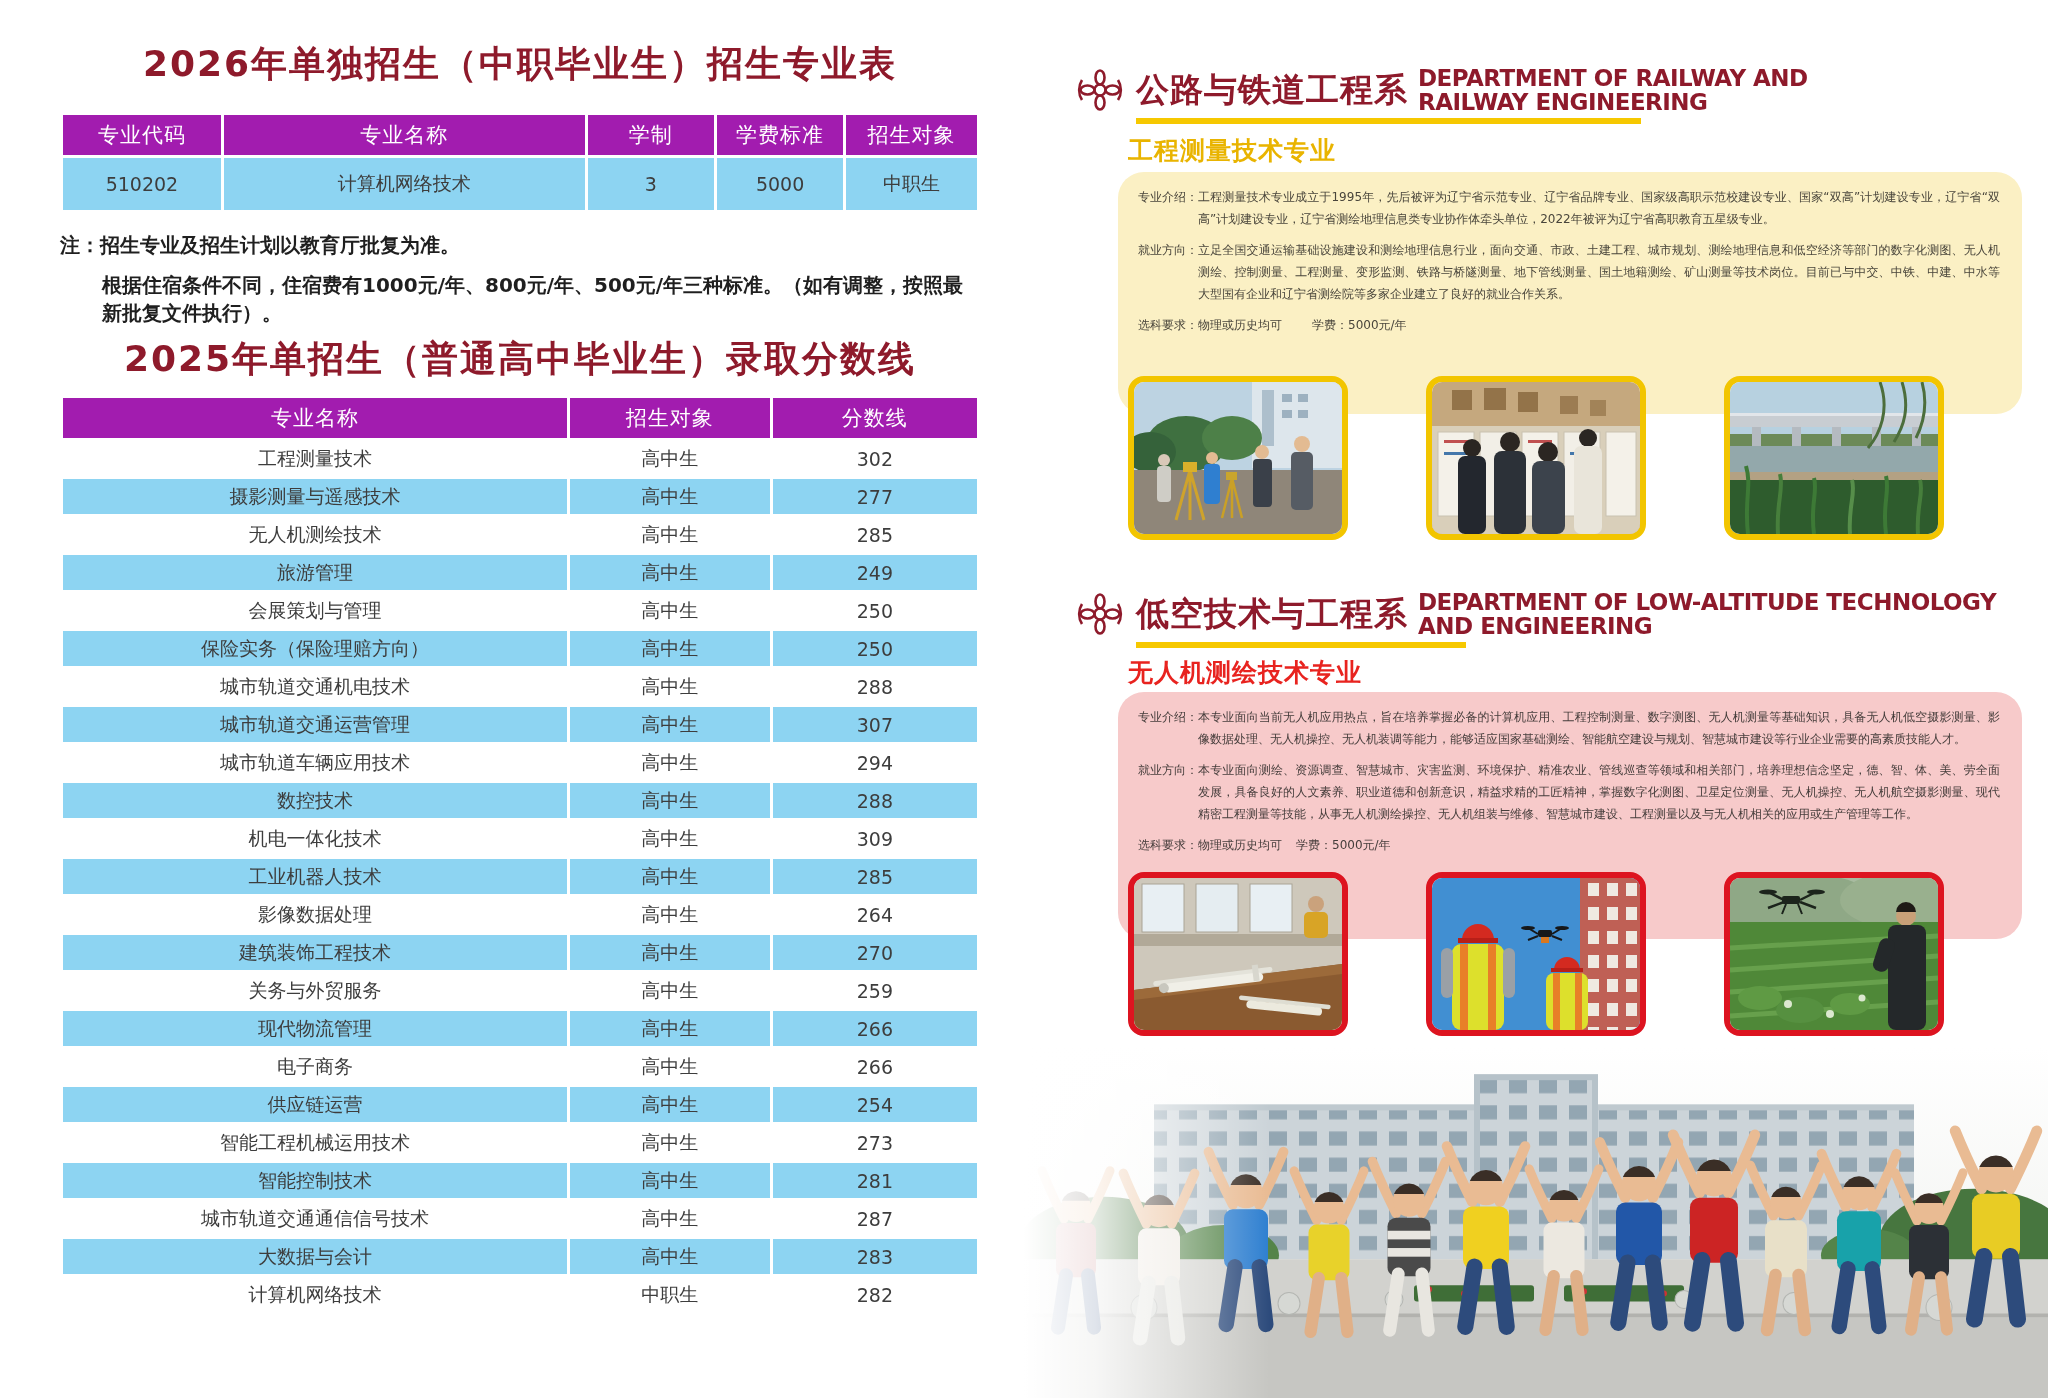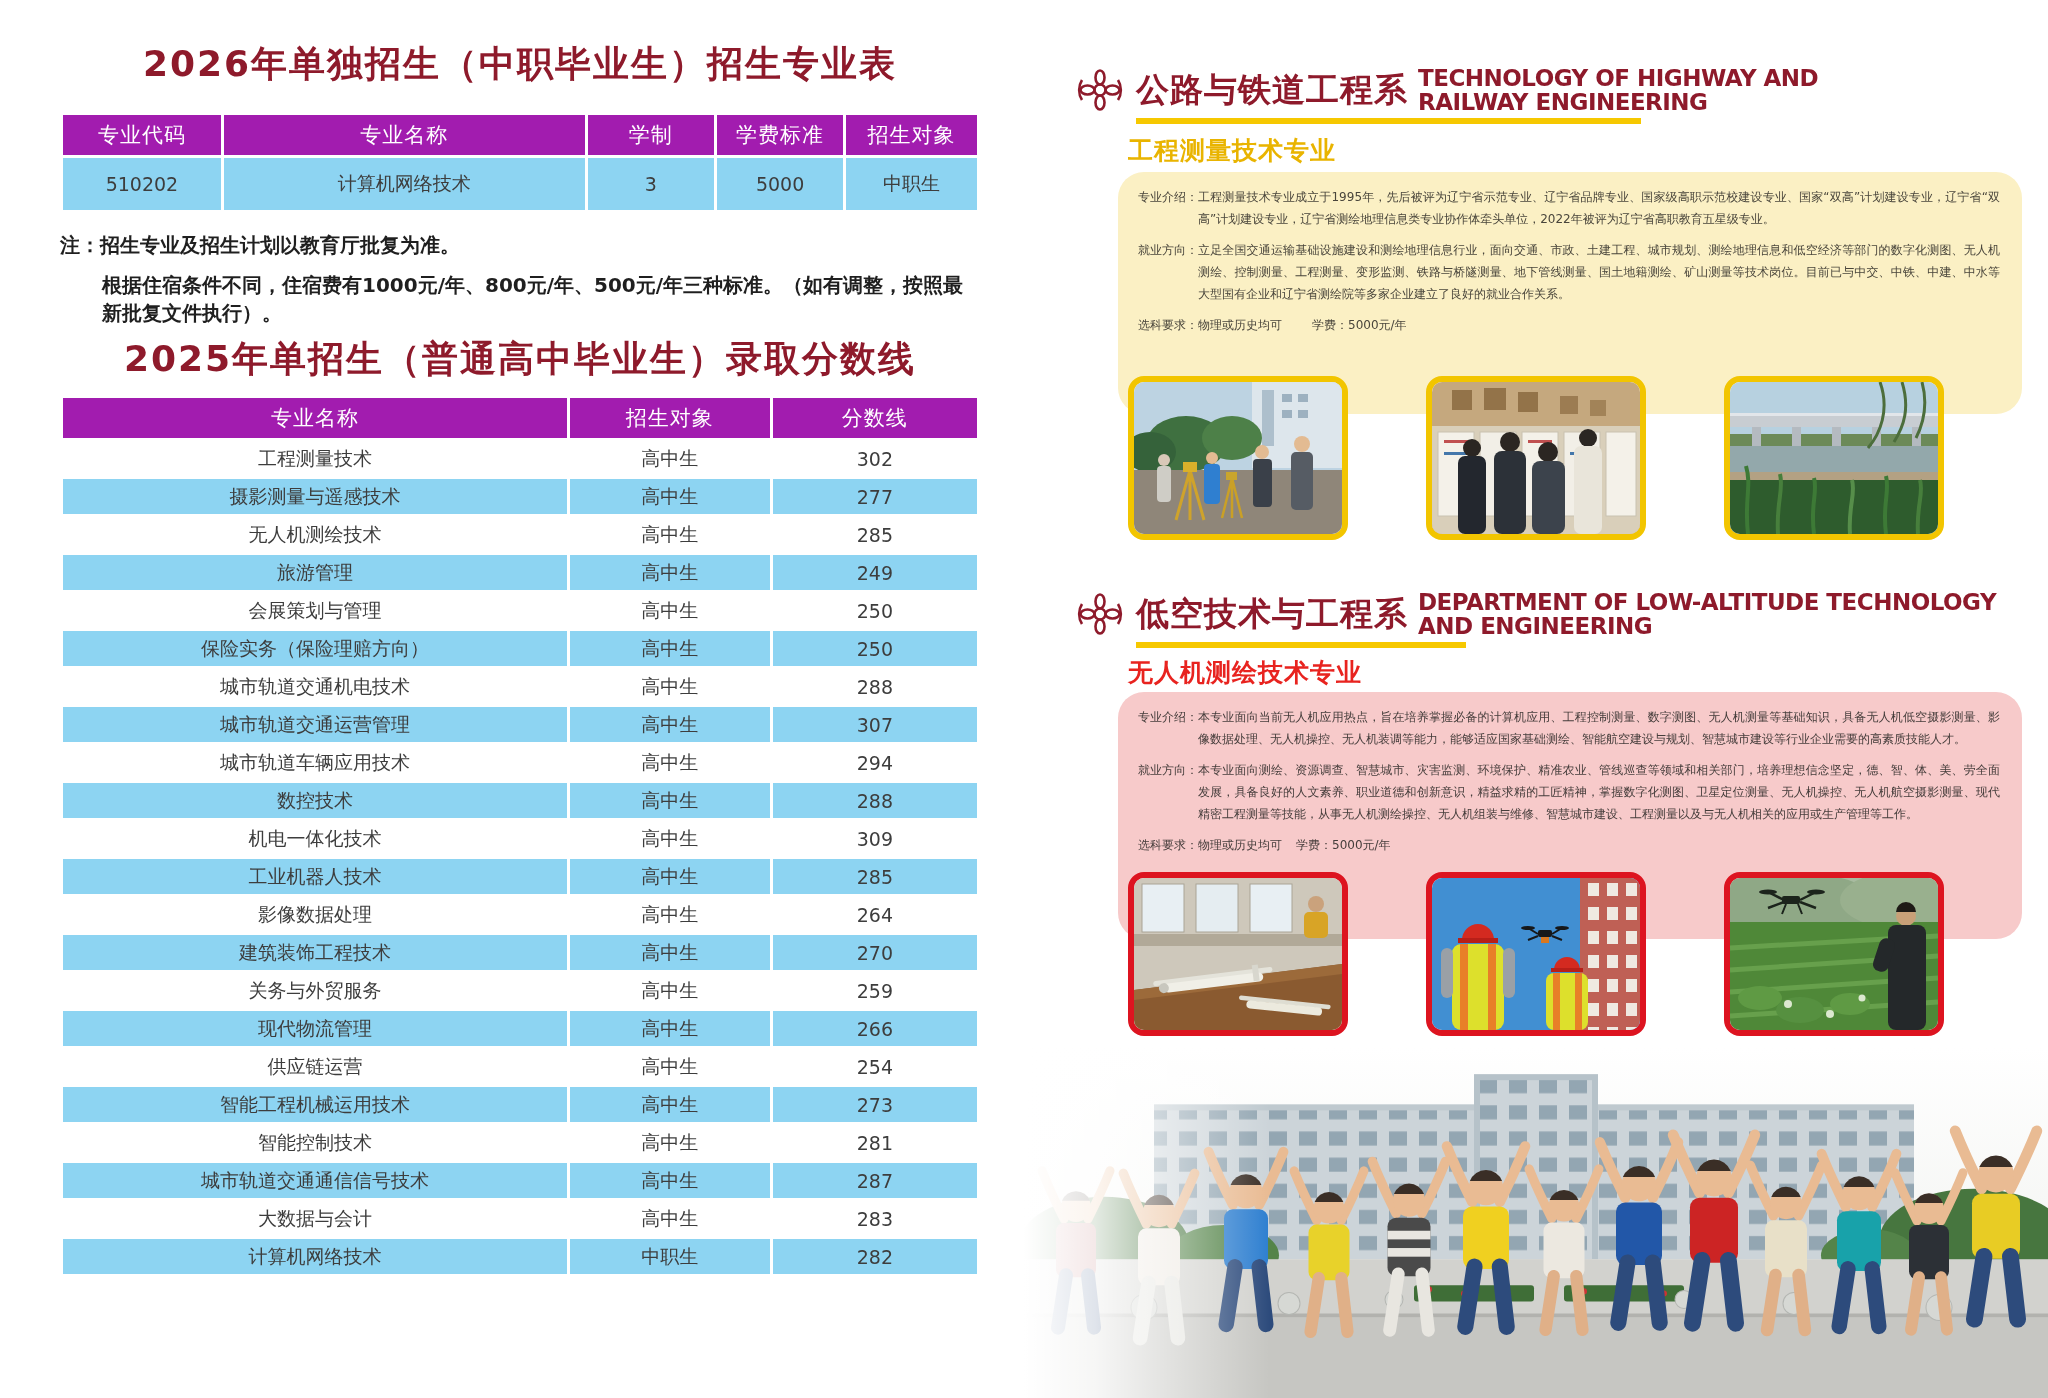--- a/index.html
+++ b/index.html
@@ -208,20 +208,25 @@
     <td>高中生</td>
     <td>259</td>
   </tr>
 
   <tr>
     <td>现代物流管理</td>
     <td>高中生</td>
     <td>266</td>
   </tr>
 
+  <tr>
+    <td>电子商务</td>
+    <td>高中生</td>
+    <td>266</td>
+  </tr>
 
   <tr>
     <td>供应链运营</td>
     <td>高中生</td>
     <td>254</td>
   </tr>
 
   <tr>
     <td>智能工程机械运用技术</td>
     <td>高中生</td>
@@ -267,21 +272,21 @@
             <ellipse cx="24" cy="36.5" rx="4.5" ry="7"></ellipse>
             <ellipse cx="11.5" cy="24" rx="7" ry="4.5"></ellipse>
             <ellipse cx="36.5" cy="24" rx="7" ry="4.5"></ellipse>
             <path d="M6 14 a19 19 0 0 0 0 20"></path>
             <path d="M42 14 a19 19 0 0 1 0 20"></path>
           </g>
         </svg>
       </span>
       <span class="ht-cn">公路与铁道工程系</span>
       <span class="ht-en">
-        <span style="display:block">TECHNOLOGY OF HIGHWAY AND</span>
+        <span style="display:block">DEPARTMENT OF RAILWAY AND</span>
         <span style="display:block">RAILWAY ENGINEERING</span>
       </span>
     </div>
 
     <div class="major-title mt1">工程测量技术专业</div>
 
     <div class="info-box box1">
       <div class="para">
         <span class="plabel">专业介绍：</span>
         <span class="ptext">工程测量技术专业成立于1995年，先后被评为辽宁省示范专业、辽宁省品牌专业、国家级高职示范校建设专业、国家“双高”计划建设专业，辽宁省“双高”计划建设专业，辽宁省测绘地理信息类专业协作体牵头单位，2022年被评为辽宁省高职教育五星级专业。</span>

